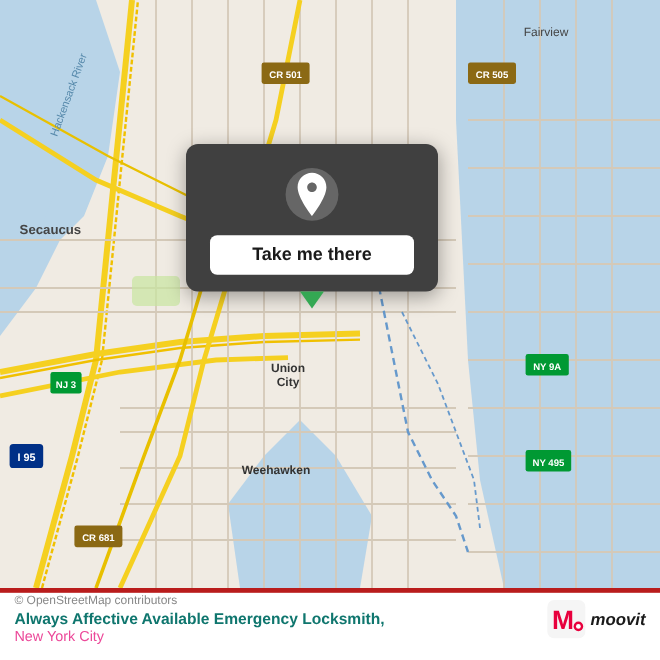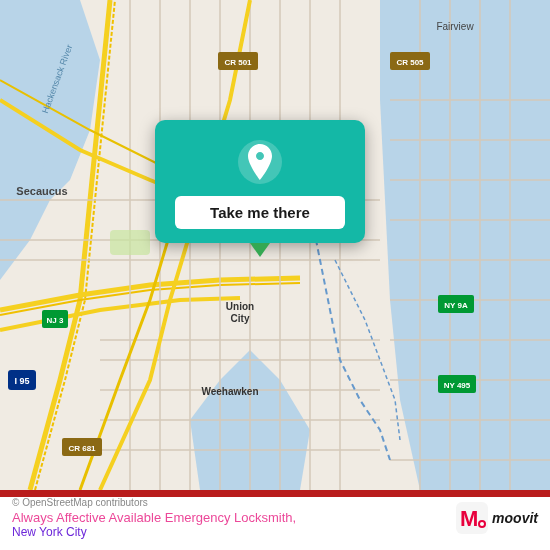--- a/index.html
+++ b/index.html
@@ -26,21 +26,21 @@
       position: absolute;
       top: 0; left: 0;
     }
 
     
     #popup-card {
       position: absolute;
       top: 120px;
       left: 155px;
       width: 210px;
-      background: #14b8a6;
+      background: #404040;
       border-radius: 10px;
       display: flex;
       flex-direction: column;
       align-items: center;
       padding: 18px 20px 14px;
       box-shadow: 0 4px 16px rgba(0,0,0,0.35);
       cursor: pointer;
     }
 
     #popup-card::after {
@@ -76,43 +76,43 @@
 
     
     #footer {
       width: 550px;
       height: 48px;
       background: white;
       display: flex;
       align-items: center;
       justify-content: space-between;
       padding: 0 12px;
-      border-top: 7px solid #b91c1c;
+      border-top: 4px solid #b91c1c;
     }
 
     #footer-left {
       display: flex;
       flex-direction: column;
     }
 
     #osm-credit {
       font-size: 10px;
       color: #888;
       margin-bottom: 2px;
     }
 
     #business-name {
       font-size: 13px;
-      font-weight: 400;
-      color: #ec4899;
+      font-weight: 700;
+      color: #0f766e;
     }
 
     #business-location {
       font-size: 12px;
-      color: #6d28d9;
+      color: #ec4899;
     }
 
     #moovit-logo {
       display: flex;
       align-items: center;
       gap: 4px;
     }
 
     #moovit-text {
       font-size: 14px;

